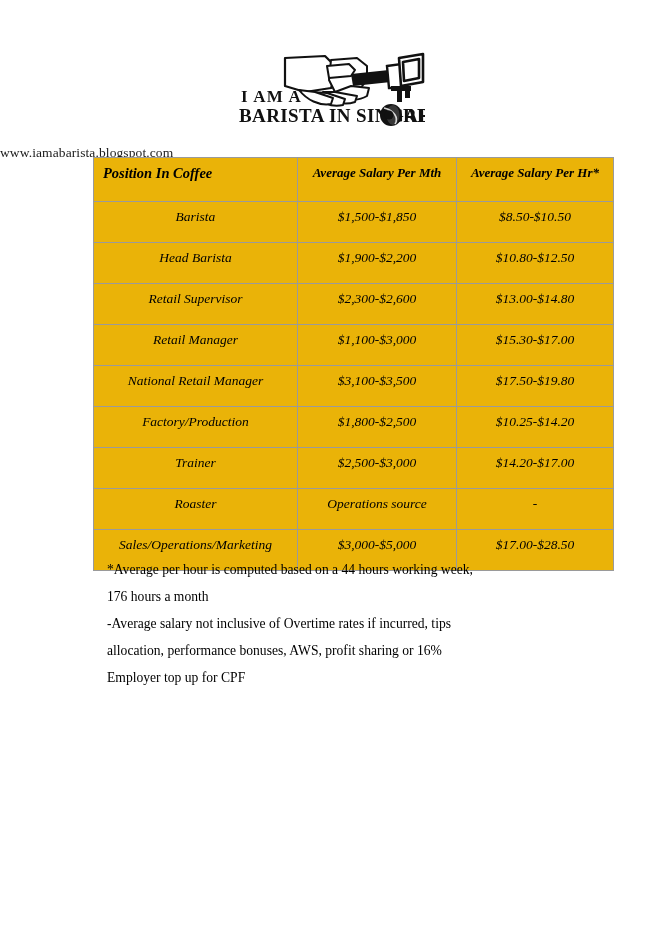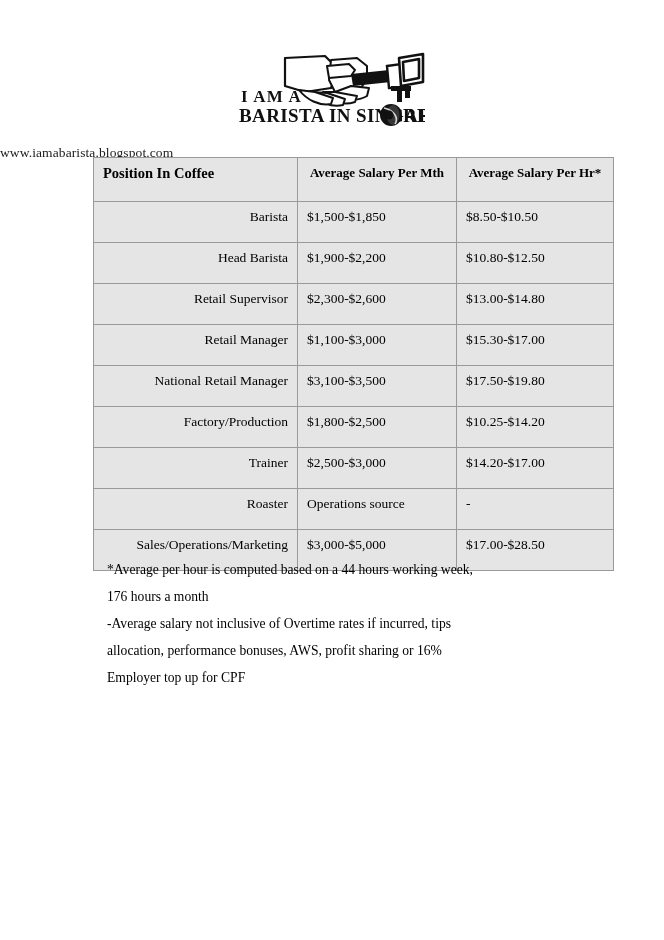--- a/index.html
+++ b/index.html
@@ -56,41 +56,42 @@
 
   #salary-table th,
   #salary-table td {
     border: 1px solid #9a9a9a;
     vertical-align: top;
     padding: 7px 9px 17px 9px;
     font-size: 13.5px;
     line-height: 16px;
     font-family: "Liberation Serif", serif;
     color: #000;
-    background: #e5e5e5;
+    background: #eab308;
+    font-style: italic;
   }
   #salary-table thead th {
     font-weight: bold;
     padding-bottom: 20px;
   }
   #salary-table th.h-pos {
     text-align: left;
     font-size: 14.5px;
   }
   #salary-table th.h-mth,
   #salary-table th.h-hr {
     text-align: center;
     font-size: 13px;
   }
   #salary-table td.cell-pos {
-    text-align: right;
+    text-align: center;
   }
   #salary-table td.cell-mth,
   #salary-table td.cell-hr {
-    text-align: left;
+    text-align: center;
   }
 
   
   #footnotes {
     position: absolute;
     left: 99px;
     top: 552px;
     width: 470px;
     font-family: "Liberation Serif", serif;
     font-size: 13.6px;

